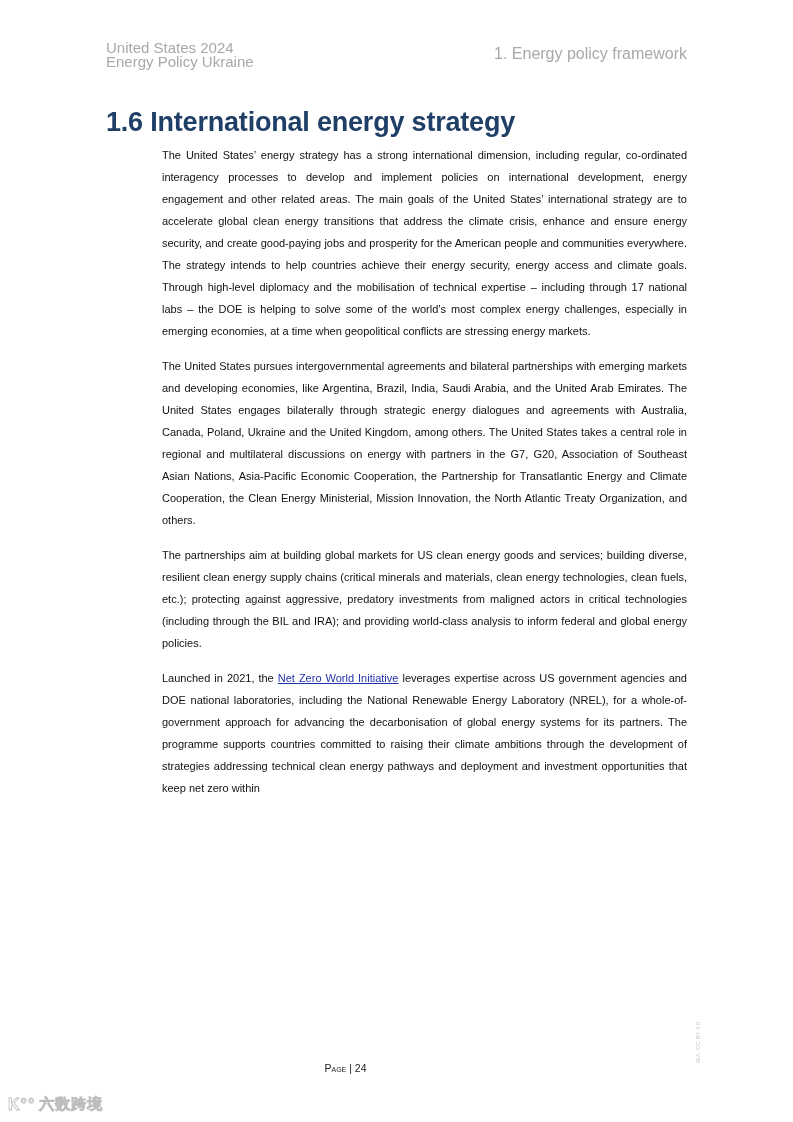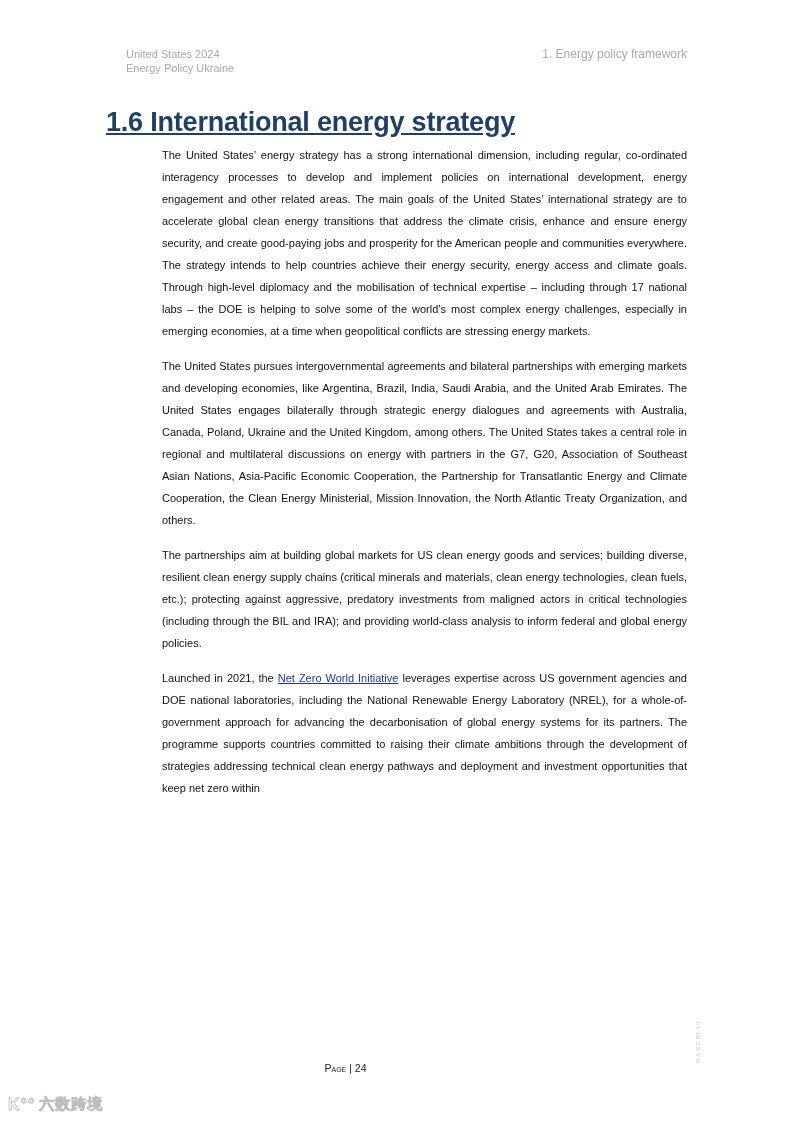--- a/index.html
+++ b/index.html
@@ -11,47 +11,45 @@
       width: 793px;
       height: 1122px;
       position: relative;
       overflow: hidden;
       font-family: "Liberation Sans", sans-serif;
       color: #111111;
     }
     .header-left {
       position: absolute;
       left: 106px;
-      top: 47px;
-      font-size: 11px;
+      top: 41px;
+      font-size: 15px;
       line-height: 14px;
       color: #a8a8a8;
-      margin-left: 20px;
     }
     .header-right {
       position: absolute;
       right: 106px;
       top: 47px;
-      font-size: 12px;
+      font-size: 16px;
       line-height: 14px;
       color: #a8a8a8;
       text-align: right;
       margin-left: 28px;
     }
     .section-title {
       position: absolute;
       left: 106px;
       top: 104px;
       margin: 0;
       font-size: 27px;
       font-weight: bold;
       color: #1f3f66;
       letter-spacing: -0.2px;
       line-height: 36px;
-      text-decoration: underline;
     }
     .body-text {
       position: absolute;
       left: 162px;
       top: 144px;
       width: 525px;
     }
     .body-text p {
       margin: 0 0 13px 0;
       font-size: 11px;

